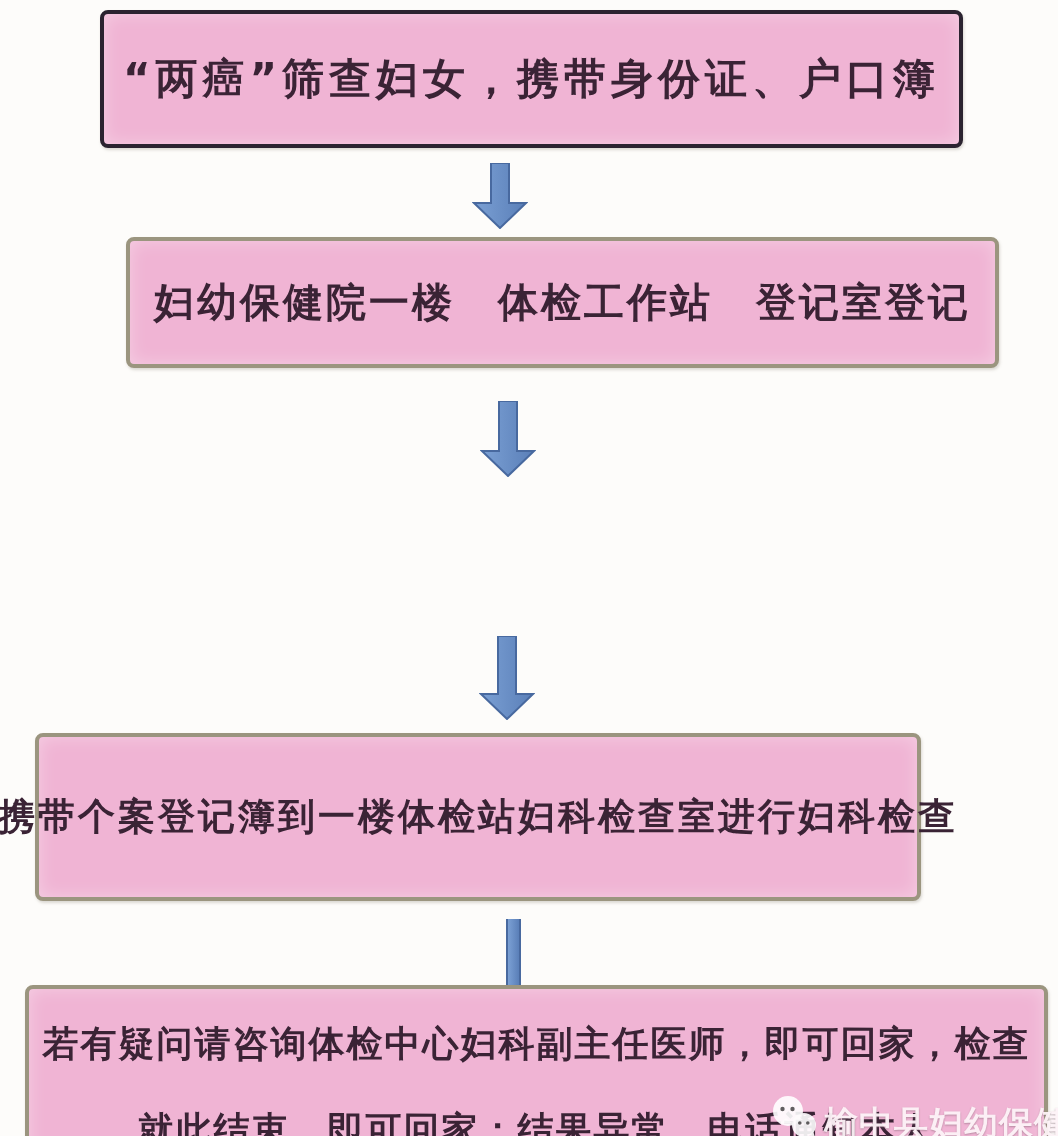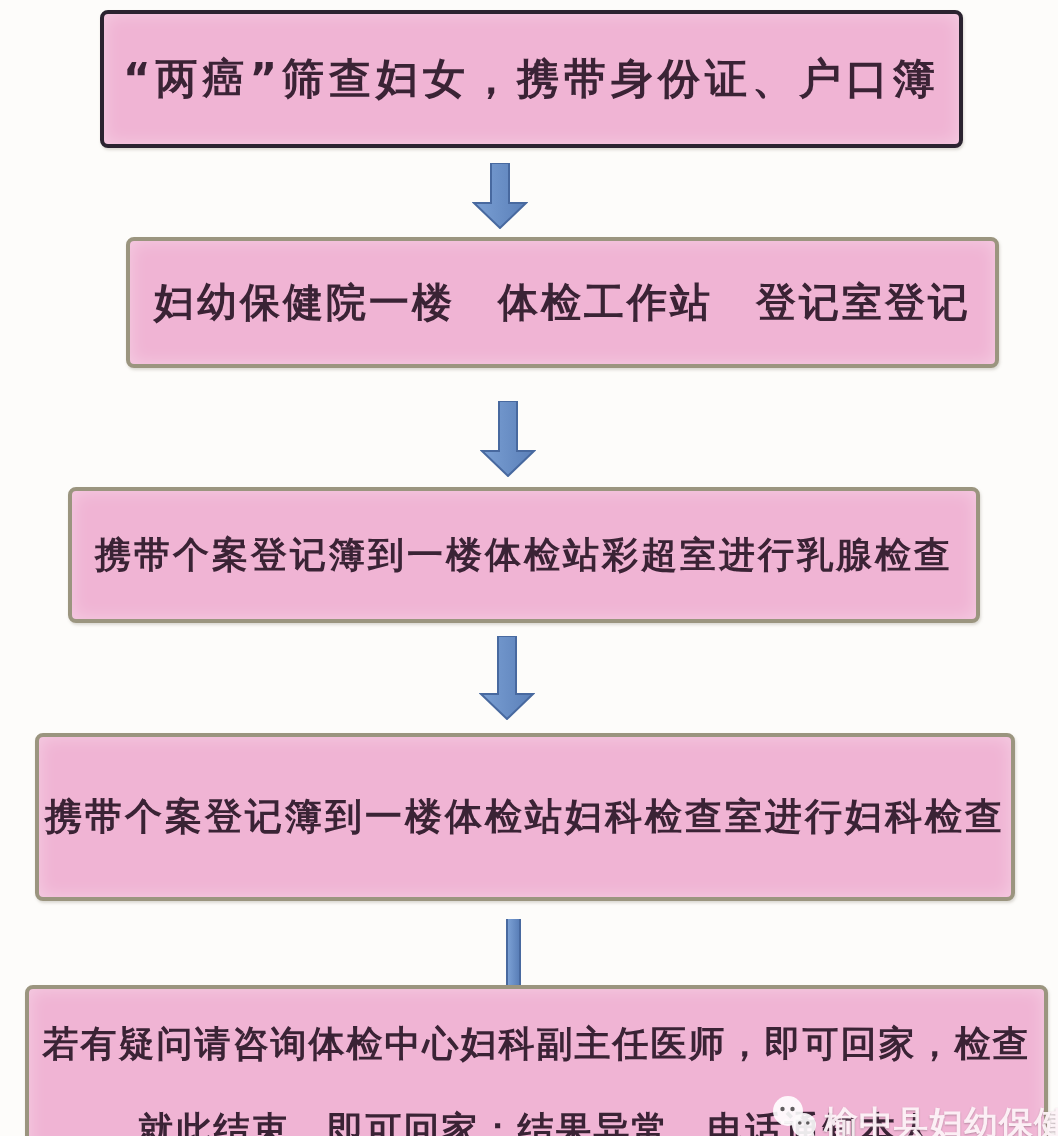--- a/index.html
+++ b/index.html
@@ -37,21 +37,21 @@
     border-color: #2b2330;
   }
   #box1 .step-text { font-size: 42px; letter-spacing: 5px; }
 
   #box2 { left: 82px; top: 237px; width: 873px; height: 131px; margin-left: 44px; }
   #box2 .step-text { font-size: 40px; letter-spacing: 3px; }
 
   #box3 { left: 68px; top: 487px; width: 912px; height: 136px; }
   #box3 .step-text { font-size: 36px; letter-spacing: 3px; }
 
-  #box4 { left: 35px; top: 733px; width: 980px; height: 168px; }
+  #box4 { left: 35px; top: 733px; width: 886px; height: 168px; }
   #box4 .step-text { font-size: 37px; letter-spacing: 3px; }
 
   #box5 {
     left: 25px; top: 985px; width: 1023px; height: 210px;
     flex-direction: column;
     justify-content: flex-start;
     padding-top: 26px;
   }
   #box5 .step-text { font-size: 36px; letter-spacing: 2px; line-height: 58px; }
   #box5 .line2 { margin-top: 28px; }
@@ -108,23 +108,20 @@
   </svg>
 
   <div class="flow-box" id="box2">
     <span class="step-text">妇幼保健院一楼　体检工作站　登记室登记</span>
   </div>
 
   <svg class="arrow" style="left:480px; top:401px;" width="56" height="76" viewBox="0 0 56 76">
     <polygon points="19,0 37,0 37,50 54,50 28,75 2,50 19,50" fill="url(#ag)" stroke="#48699f" stroke-width="2"></polygon>
   </svg>
 
-  <div class="flow-box" id="box3">
-    <span class="step-text">携带个案登记簿到一楼体检站彩超室进行乳腺检查</span>
-  </div>
 
   <svg class="arrow" style="left:479px; top:636px;" width="56" height="84" viewBox="0 0 56 84">
     <polygon points="19,0 37,0 37,58 54,58 28,83 2,58 19,58" fill="url(#ag)" stroke="#48699f" stroke-width="2"></polygon>
   </svg>
 
   <div class="flow-box" id="box4">
     <span class="step-text">携带个案登记簿到一楼体检站妇科检查室进行妇科检查</span>
   </div>
 
   <div class="connector-bar"></div>

